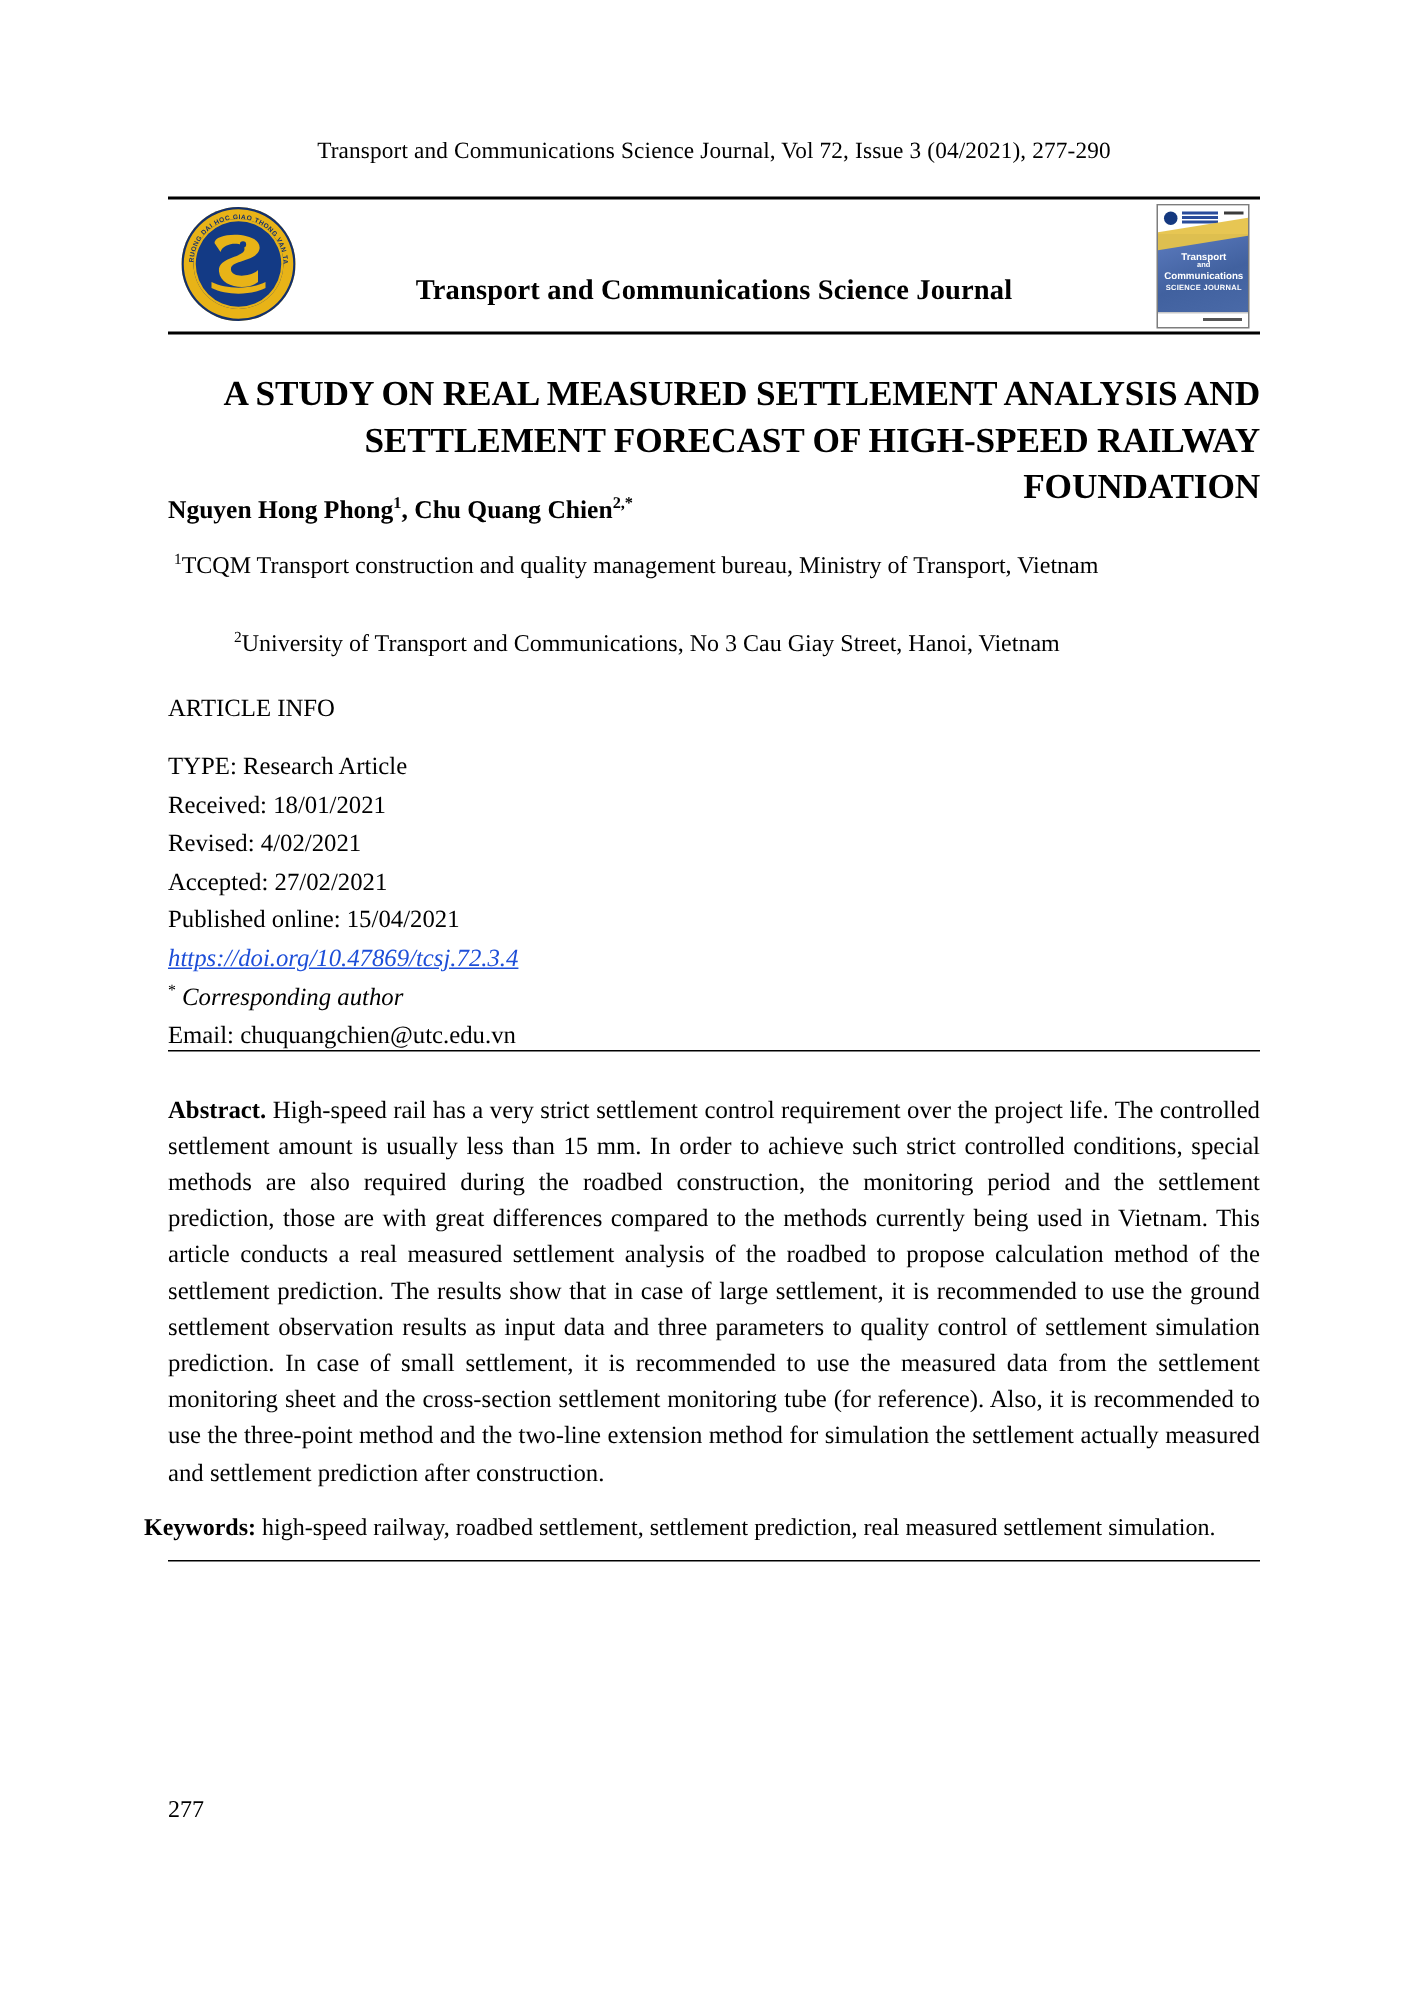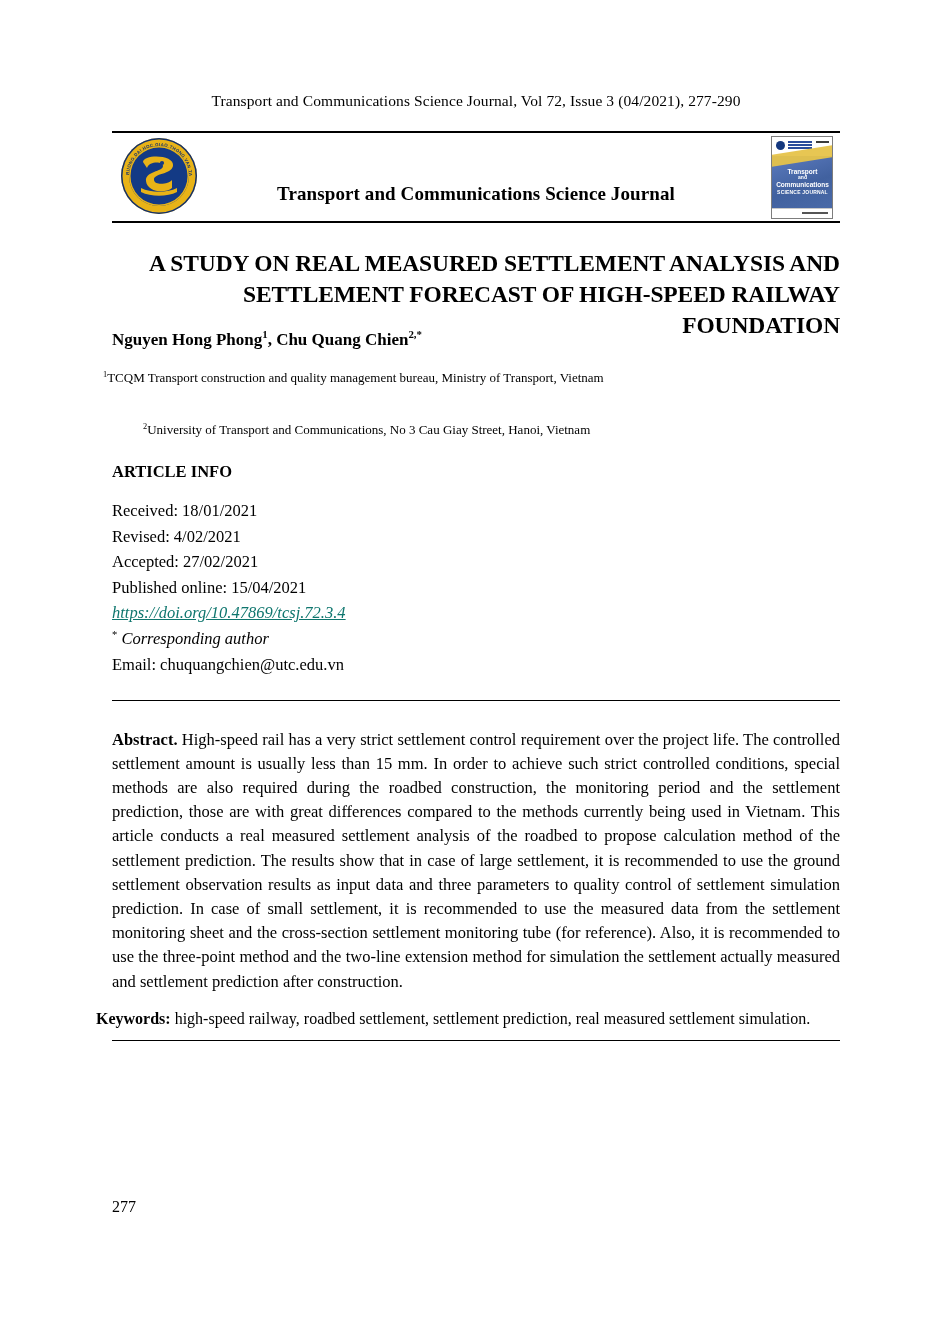--- a/index.html
+++ b/index.html
@@ -203,41 +203,41 @@
     width: 728px;
     text-align: left;
     font-size: 17px;
     font-weight: bold;
   }
   sup { font-size: 0.64em; vertical-align: super; line-height: 0; }
 
   
   .aff {
     position: absolute;
-    left: 103px;
-    width: 728px;
-    font-size: 13px;
+    left: 116px;
+    width: 728px;
+    font-size: 16px;
     line-height: 24px;
     text-align: justify;
   }
   .aff1 { top: 366px; }
   .aff2 { top: 418px; text-align: left; margin-left: 40px; }
 
   
   .info-block {
     position: absolute;
     left: 112px;
     width: 500px;
     font-size: 16.5px;
     line-height: 25.6px;
   }
-  .info-heading { top: 459px; font-weight: bold; }
+  .info-heading { top: 459px; }
   .info-lines { top: 498px; }
   .doi {
-    color: #0f766e;
+    color: #1d4ed8;
     font-style: italic;
     text-decoration: underline;
     text-underline-offset: 1px;
   }
   .corr { font-style: italic; }
   .corr .star { font-style: normal; }
 
   
   .rule {
     position: absolute;
@@ -361,20 +361,21 @@
   <div class="authors">Nguyen Hong Phong<sup>1</sup>, Chu Quang Chien<sup>2,*</sup></div>
 
   <div class="aff aff1"><sup>1</sup>TCQM Transport construction and quality management bureau, Ministry of Transport, Vietnam</div>
   <div class="aff aff2"><sup>2</sup>University of Transport and Communications, No 3 Cau Giay Street, Hanoi, Vietnam</div>
 
   <div class="info-block info-heading">
     <div>ARTICLE INFO</div>
   </div>
 
   <div class="info-block info-lines">
+    <div>TYPE: Research Article</div>
     <div>Received: 18/01/2021</div>
     <div>Revised: 4/02/2021</div>
     <div>Accepted: 27/02/2021</div>
     <div>Published online: 15/04/2021</div>
     <div><span class="doi">https://doi.org/10.47869/tcsj.72.3.4</span></div>
     <div class="corr"><span class="star"><sup>*</sup></span> <span>Corresponding author</span></div>
     <div>Email: chuquangchien@utc.edu.vn</div>
   </div>
 
   <div class="rule rule-abstract-top"></div>

